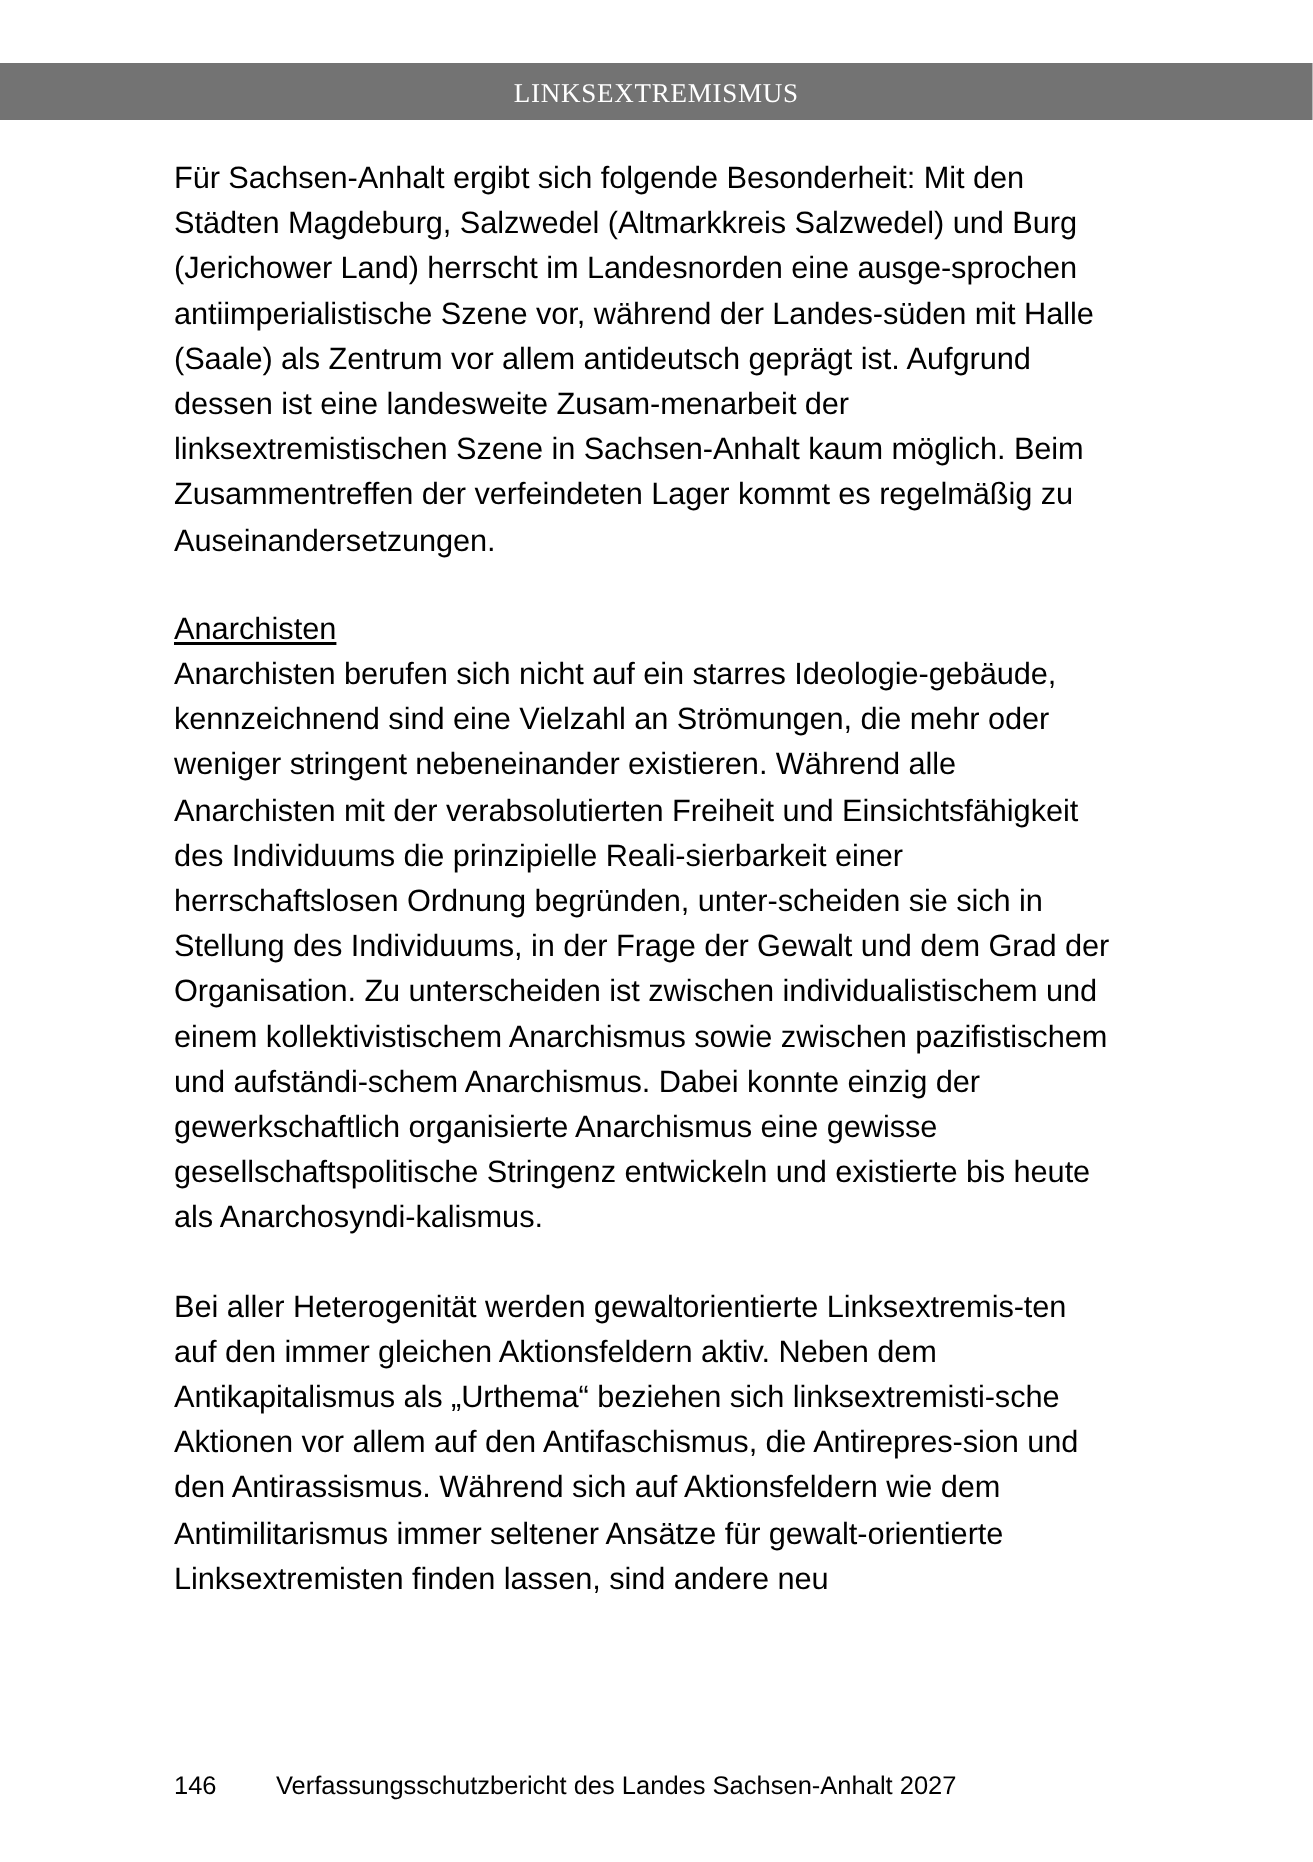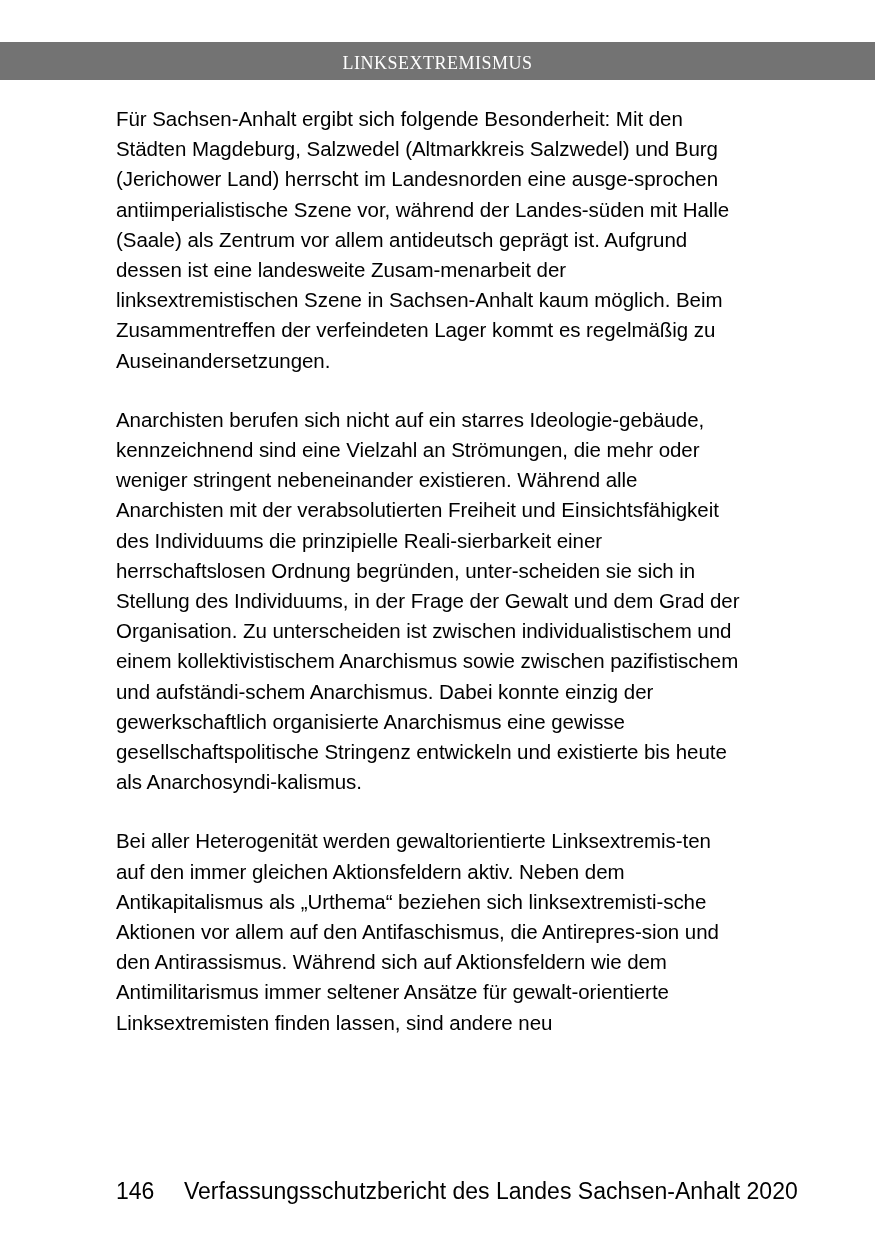--- a/index.html
+++ b/index.html
@@ -66,21 +66,21 @@
     font-weight: 400;
     text-decoration: underline;
     text-underline-offset: 2px;
     display: inline-block;
   }
   .footer {
     position: absolute;
     left: 116px;
     top: 1180px;
     width: 700px;
-    font-size: 23px;
+    font-size: 17px;
     line-height: 22px;
     color: #000000;
     display: flex;
     align-items: flex-end;
   }
   .footer-page-number {
     width: 68px;
     flex: 0 0 68px;
   }
   .footer-text {
@@ -96,27 +96,30 @@
     <div class="header-title">Linksextremismus</div>
   </div>
 
   <div class="content">
 
 
     <p class="para">Für Sachsen-Anhalt ergibt sich folgende Besonderheit: Mit den Städten Magdeburg, Salzwedel (Altmarkkreis Salzwedel) und Burg (Jerichower Land) herrscht im Landesnorden eine ausge-sprochen antiimperialistische Szene vor, während der Landes-süden mit Halle (Saale) als Zentrum vor allem antideutsch geprägt ist. Aufgrund dessen ist eine landesweite Zusam-menarbeit der linksextremistischen Szene in Sachsen-Anhalt kaum möglich. Beim Zusammentreffen der verfeindeten Lager kommt es regelmäßig zu Auseinandersetzungen.</p>
 
     <div class="gap-large"></div>
 
+    <div>
+      <span class="subhead">Anarchisten</span>
+    </div>
 
     <p class="para">Anarchisten berufen sich nicht auf ein starres Ideologie-gebäude, kennzeichnend sind eine Vielzahl an Strömungen, die mehr oder weniger stringent nebeneinander existieren. Während alle Anarchisten mit der verabsolutierten Freiheit und Einsichtsfähigkeit des Individuums die prinzipielle Reali-sierbarkeit einer herrschaftslosen Ordnung begründen, unter-scheiden sie sich in Stellung des Individuums, in der Frage der Gewalt und dem Grad der Organisation. Zu unterscheiden ist zwischen individualistischem und einem kollektivistischem Anarchismus sowie zwischen pazifistischem und aufständi-schem Anarchismus. Dabei konnte einzig der gewerkschaftlich organisierte Anarchismus eine gewisse gesellschaftspolitische Stringenz entwickeln und existierte bis heute als Anarchosyndi-kalismus.</p>
 
     <div class="gap-large"></div>
 
     <p class="para">Bei aller Heterogenität werden gewaltorientierte Linksextremis-ten auf den immer gleichen Aktionsfeldern aktiv. Neben dem Antikapitalismus als „Urthema“ beziehen sich linksextremisti-sche  Aktionen vor allem auf den Antifaschismus, die Antirepres-sion und den Antirassismus. Während sich auf Aktionsfeldern wie dem Antimilitarismus immer seltener Ansätze für gewalt-orientierte Linksextremisten finden lassen, sind andere neu</p>
 
   </div>
 
   <div class="footer">
     <span class="footer-page-number">146</span>
-    <span class="footer-text">Verfassungsschutzbericht des Landes Sachsen-Anhalt 2020</span>
+    <span class="footer-text">Verfassungsschutzbericht des Landes Sachsen-Anhalt 2027</span>
   </div>
 
 </div>
 
 </body></html>

